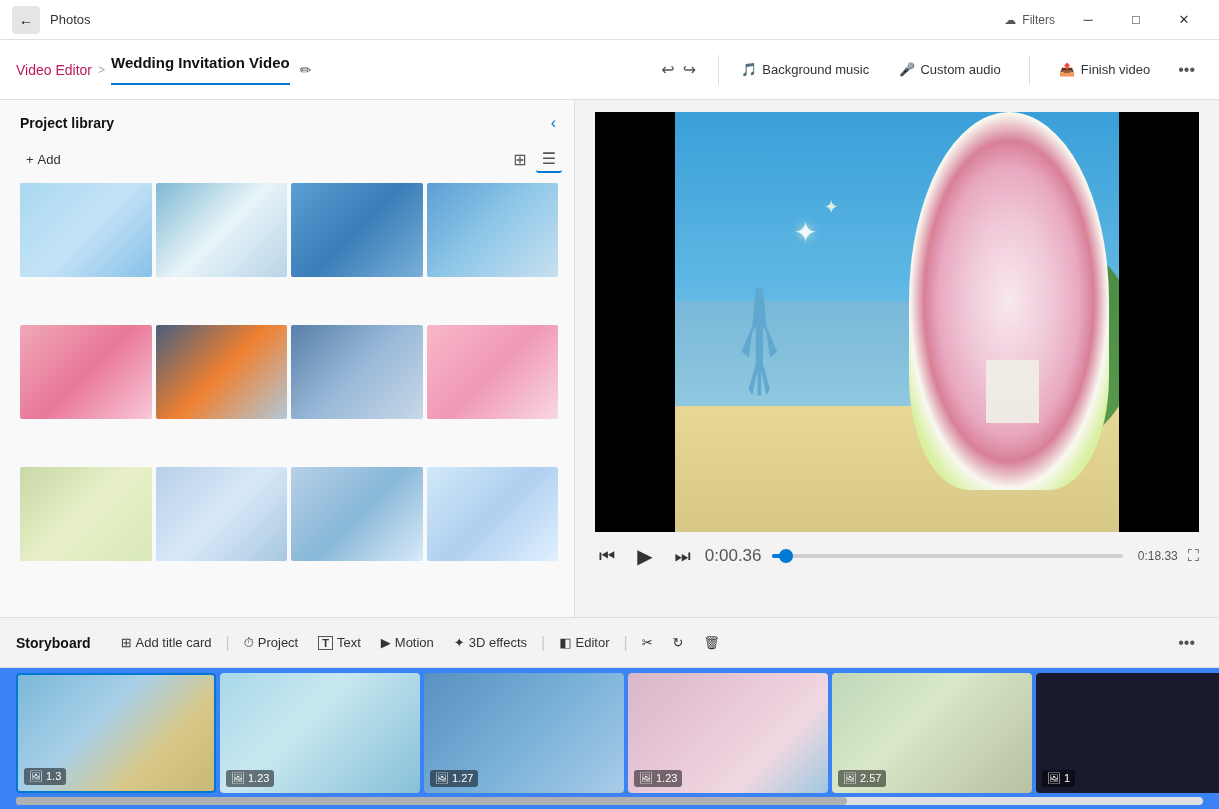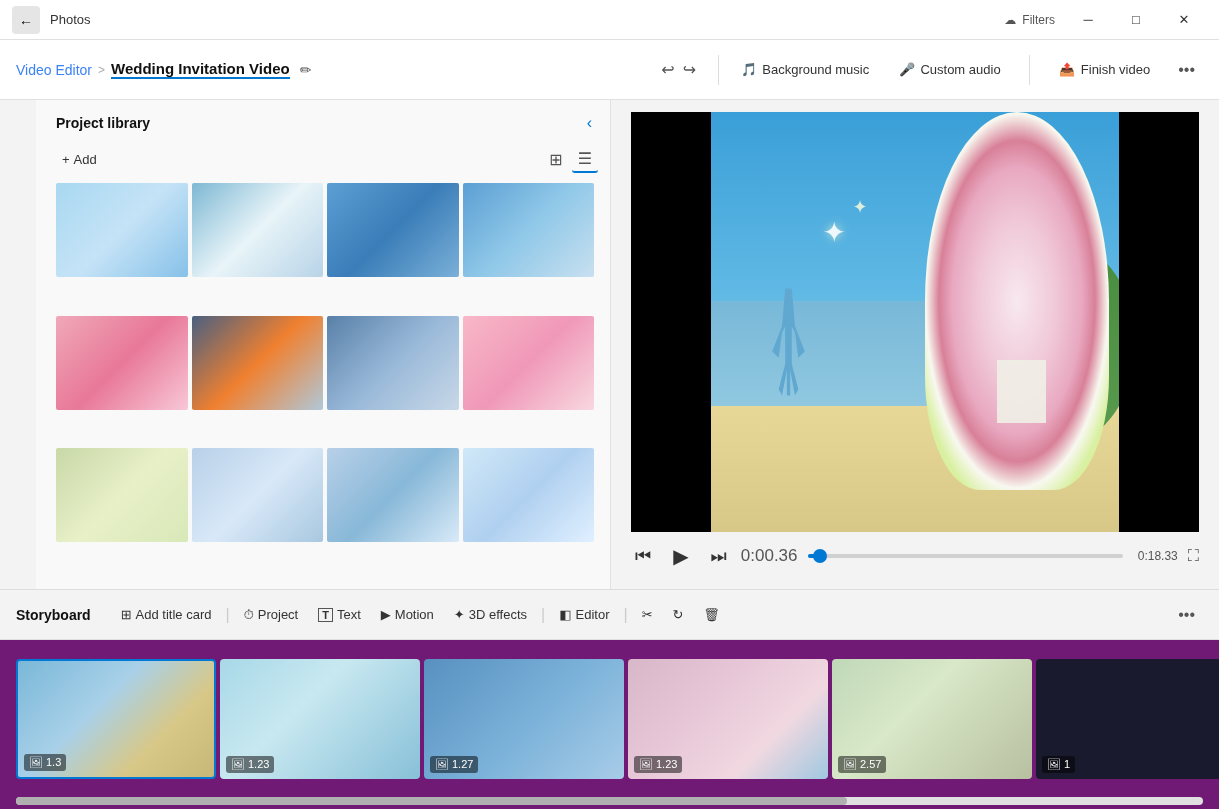--- a/index.html
+++ b/index.html
@@ -50,29 +50,29 @@
       display: flex;
       align-items: center;
       padding: 0 16px;
       gap: 0;
       border-bottom: 1px solid #e0e0e0;
     }
     .toolbar-breadcrumb {
       display: flex; align-items: center; gap: 6px;
     }
     .toolbar-link {
-      font-size: 14px; color: #3b82f6; text-decoration: none;
+      font-size: 14px; color: #be185d; text-decoration: none;
     }
     .toolbar-sep {
       font-size: 12px; color: #aaa;
     }
     .toolbar-title {
       font-size: 15px; font-weight: 600; color: #111;
       border-bottom: 2px solid #0078d4;
-      padding-bottom: 0;
+      padding-bottom: 12px;
     }
     .toolbar-edit-icon {
       font-size: 14px; color: #555; margin-left: 4px;
     }
     .toolbar-spacer { flex: 1; }
     .toolbar-undo-redo {
       display: flex; gap: 8px; margin-right: 12px;
     }
     .toolbar-undo-redo button {
       border: none; background: transparent; font-size: 16px; cursor: pointer; color: #555;
@@ -100,21 +100,20 @@
     .toolbar-more-btn {
       border: none; background: transparent; font-size: 16px; cursor: pointer; color: #555;
       padding: 4px 8px; border-radius: 4px;
     }
 
     
     .main-area {
       flex: 1;
       display: flex;
       overflow: hidden;
-      margin-left: 36px;
     }
 
     
     .left-panel {
       width: 575px;
       background: #f9f9f9;
       display: flex;
       flex-direction: column;
       border-right: 1px solid #e0e0e0;
       padding: 12px 12px 12px 20px;
@@ -300,22 +299,22 @@
     }
     .ctrl-time-end {
       font-size: 12px; color: #555; min-width: 45px; text-align: right;
     }
     .ctrl-fullscreen {
       border: none; background: transparent; font-size: 16px; cursor: pointer; color: #555;
     }
 
     
     .storyboard-area {
-      height: 220px;
-      background: #701a75;
+      height: 192px;
+      background: #3b82f6;
       border-top: 1px solid #ddd;
       display: flex;
       flex-direction: column;
     }
     .storyboard-toolbar {
       height: 50px;
       background: #f3f3f3;
       display: flex; align-items: center; gap: 0;
       padding: 0 16px;
       border-bottom: 1px solid #e0e0e0;

